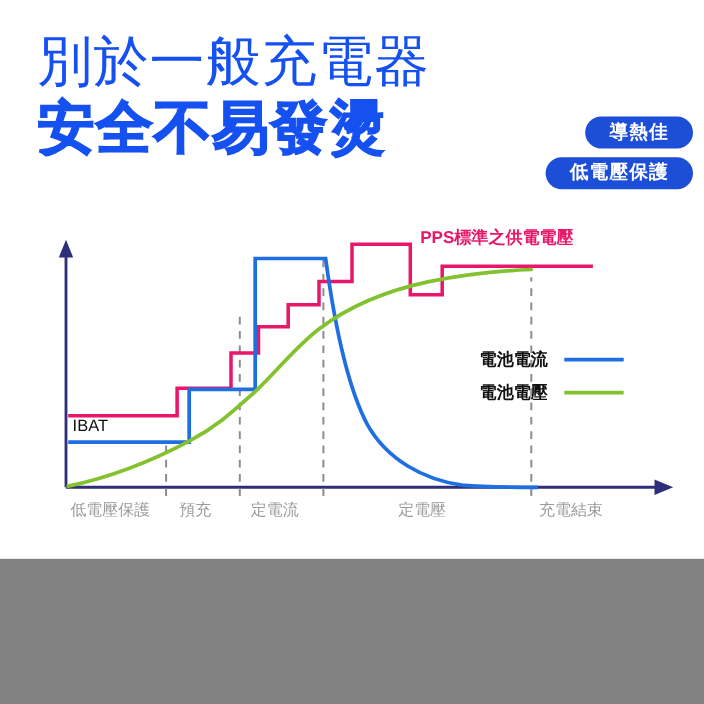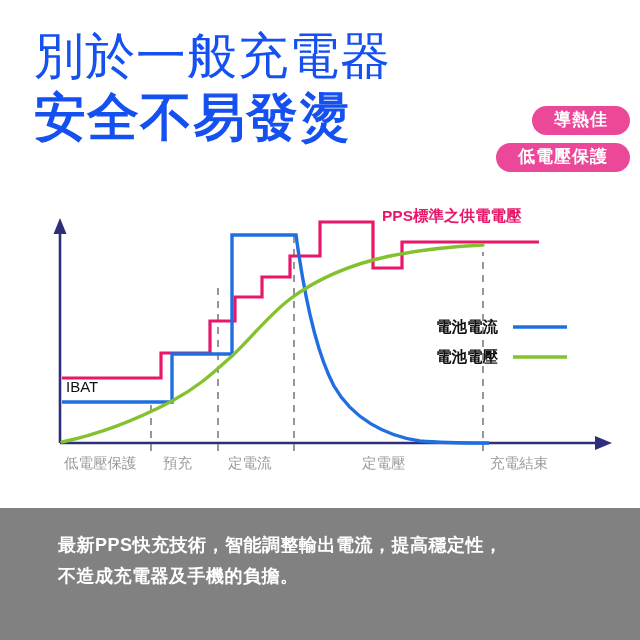--- a/index.html
+++ b/index.html
@@ -24,36 +24,36 @@
     letter-spacing:1px;
     color:#1550f0;
     font-weight:400;
     white-space:nowrap;
   }
   .headline .line2{
     font-size:52px;
     line-height:58px;
     letter-spacing:1px;
     color:#1550f0;
-    font-weight:normal;
+    font-weight:bold;
     white-space:nowrap;
     margin-top:4px;
     -webkit-text-stroke:1.4px #1550f0;
   }
 
   .badges{
     position:absolute;
     right:10px;top:106px;
     display:flex;
     flex-direction:column;
     gap:8px;
     align-items:flex-end;
   }
   .badge{
-    background:#ec4899;
+    background:#1d4ed8;
     color:#ffffff;
     font-size:17px;
     font-weight:bold;
     letter-spacing:1px;
     border-radius:20px;
     padding:4px 22px 5px 22px;
     text-align:center;
     white-space:nowrap;
     line-height:20px;
   }
@@ -165,18 +165,14 @@
     <g font-size="14.5" fill="#9a9a9a">
       <text x="64" y="272">低電壓保護</text>
       <text x="163" y="272">預充</text>
       <text x="228" y="272">定電流</text>
       <text x="362" y="272">定電壓</text>
       <text x="490" y="272">充電結束</text>
     </g>
   </svg>
 
   <div class="cap-bar"></div>
-  <div class="cap-text">
-    <div>最新PPS快充技術，智能調整輸出電流，提高穩定性，</div>
-    <div>不造成充電器及手機的負擔。</div>
-  </div>
 
 </div>
 
 </body></html>

